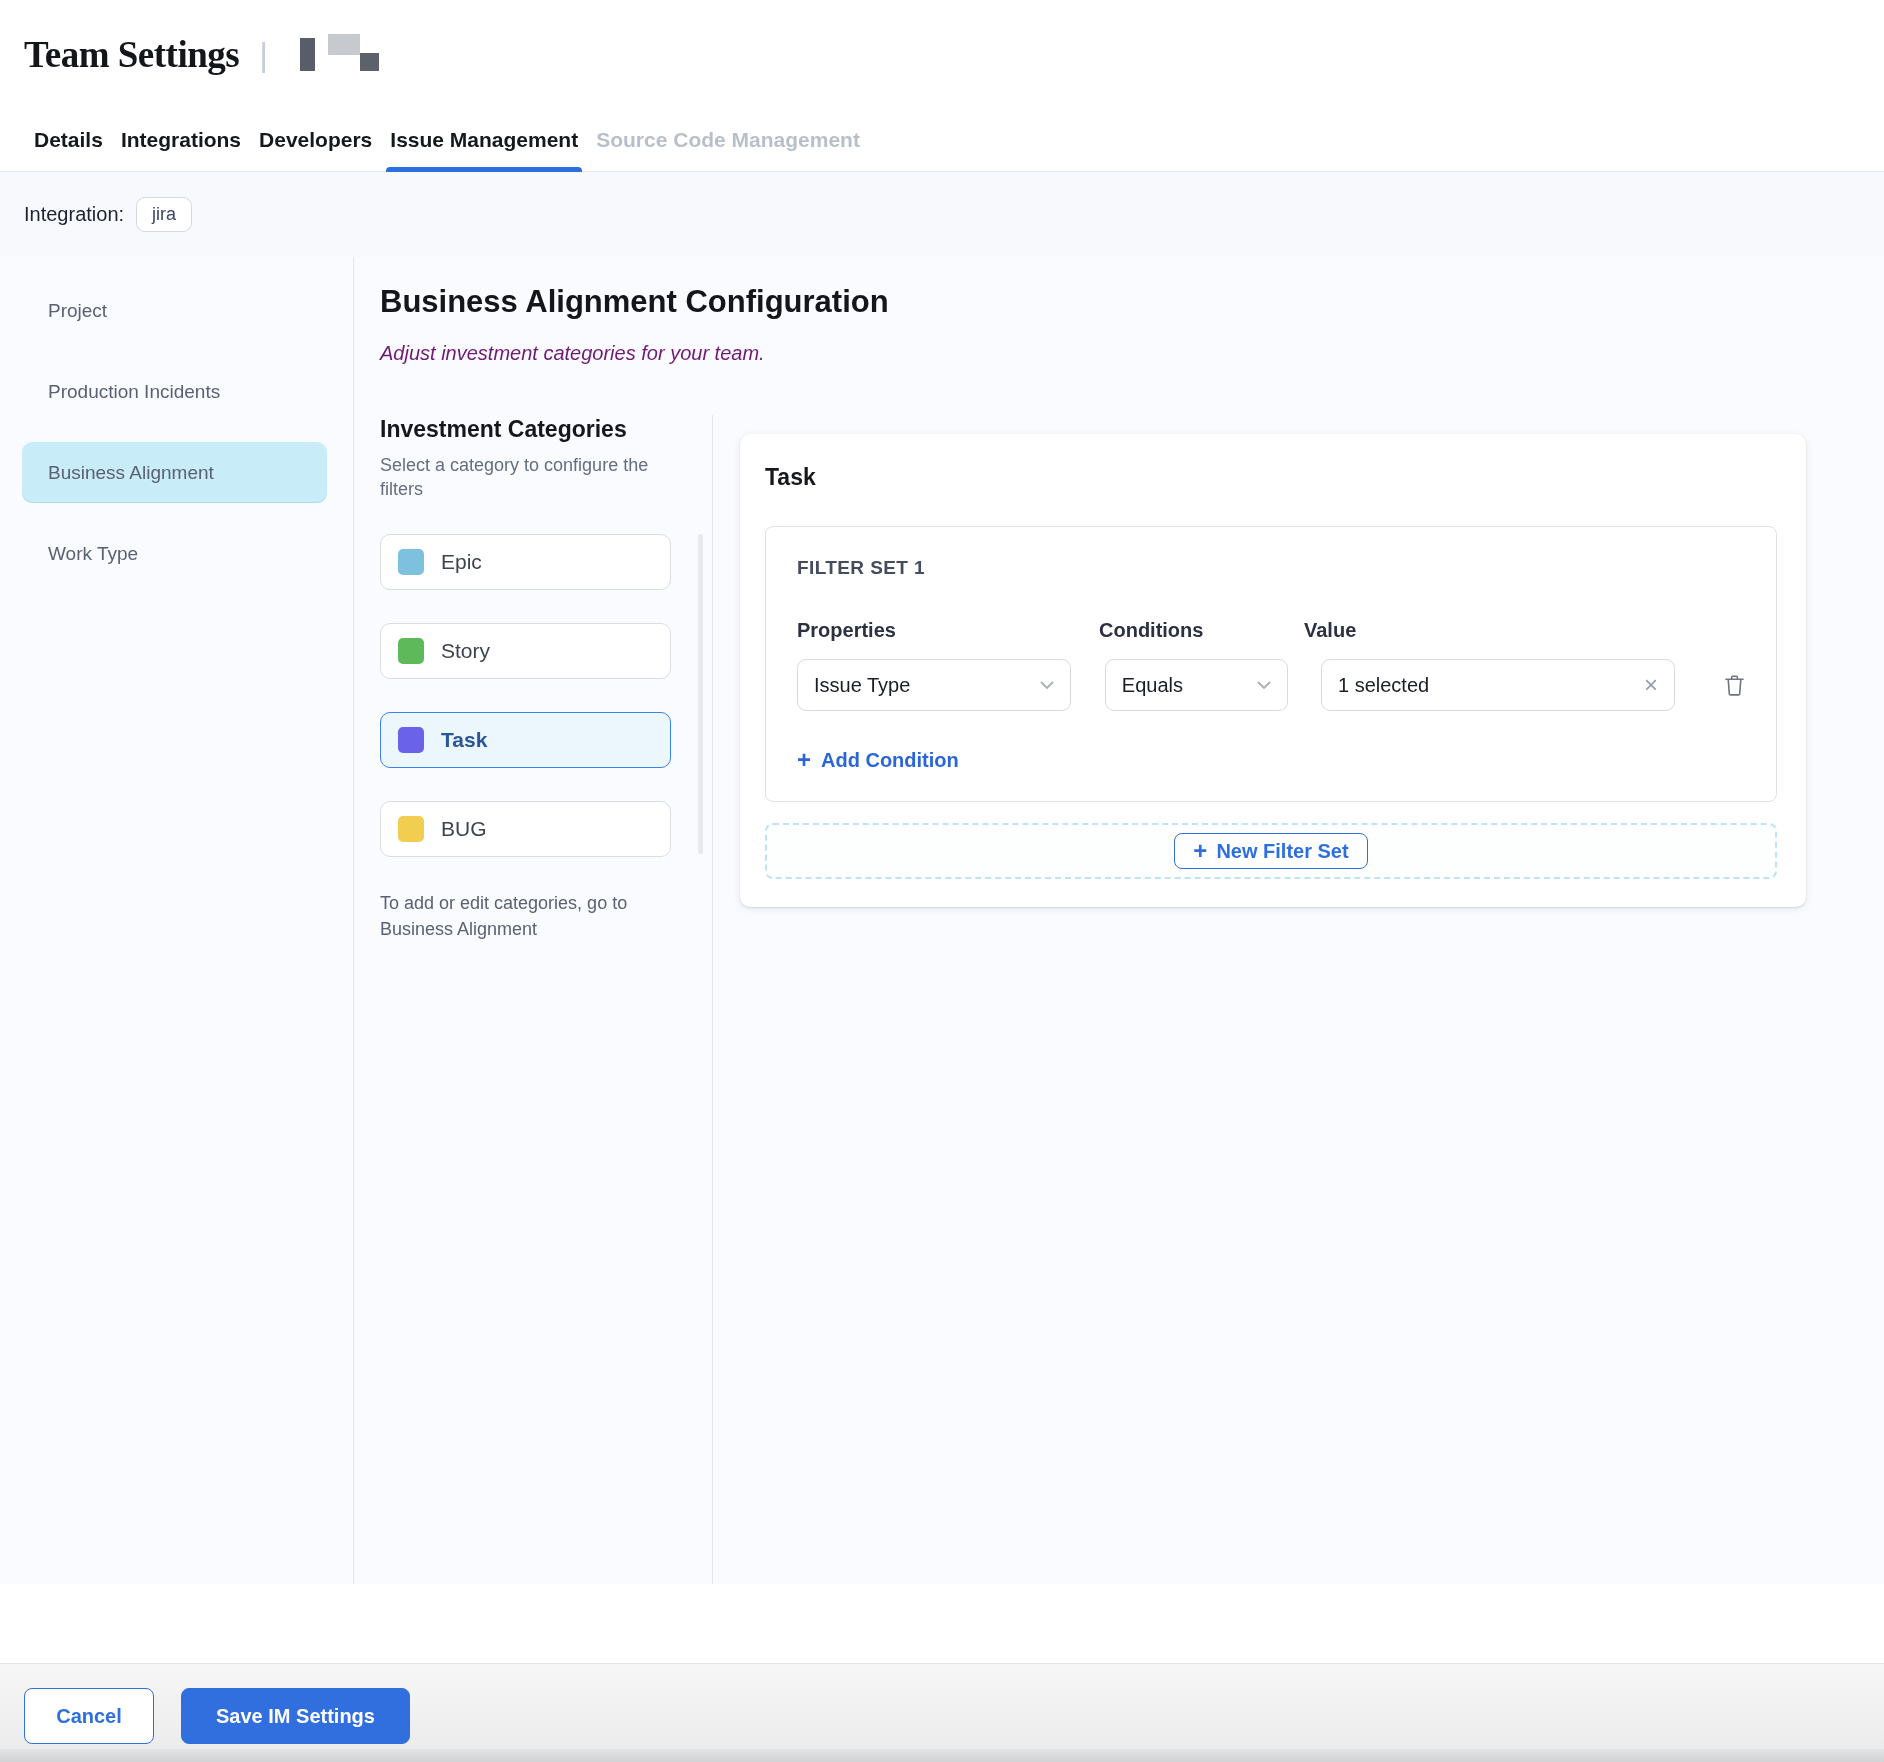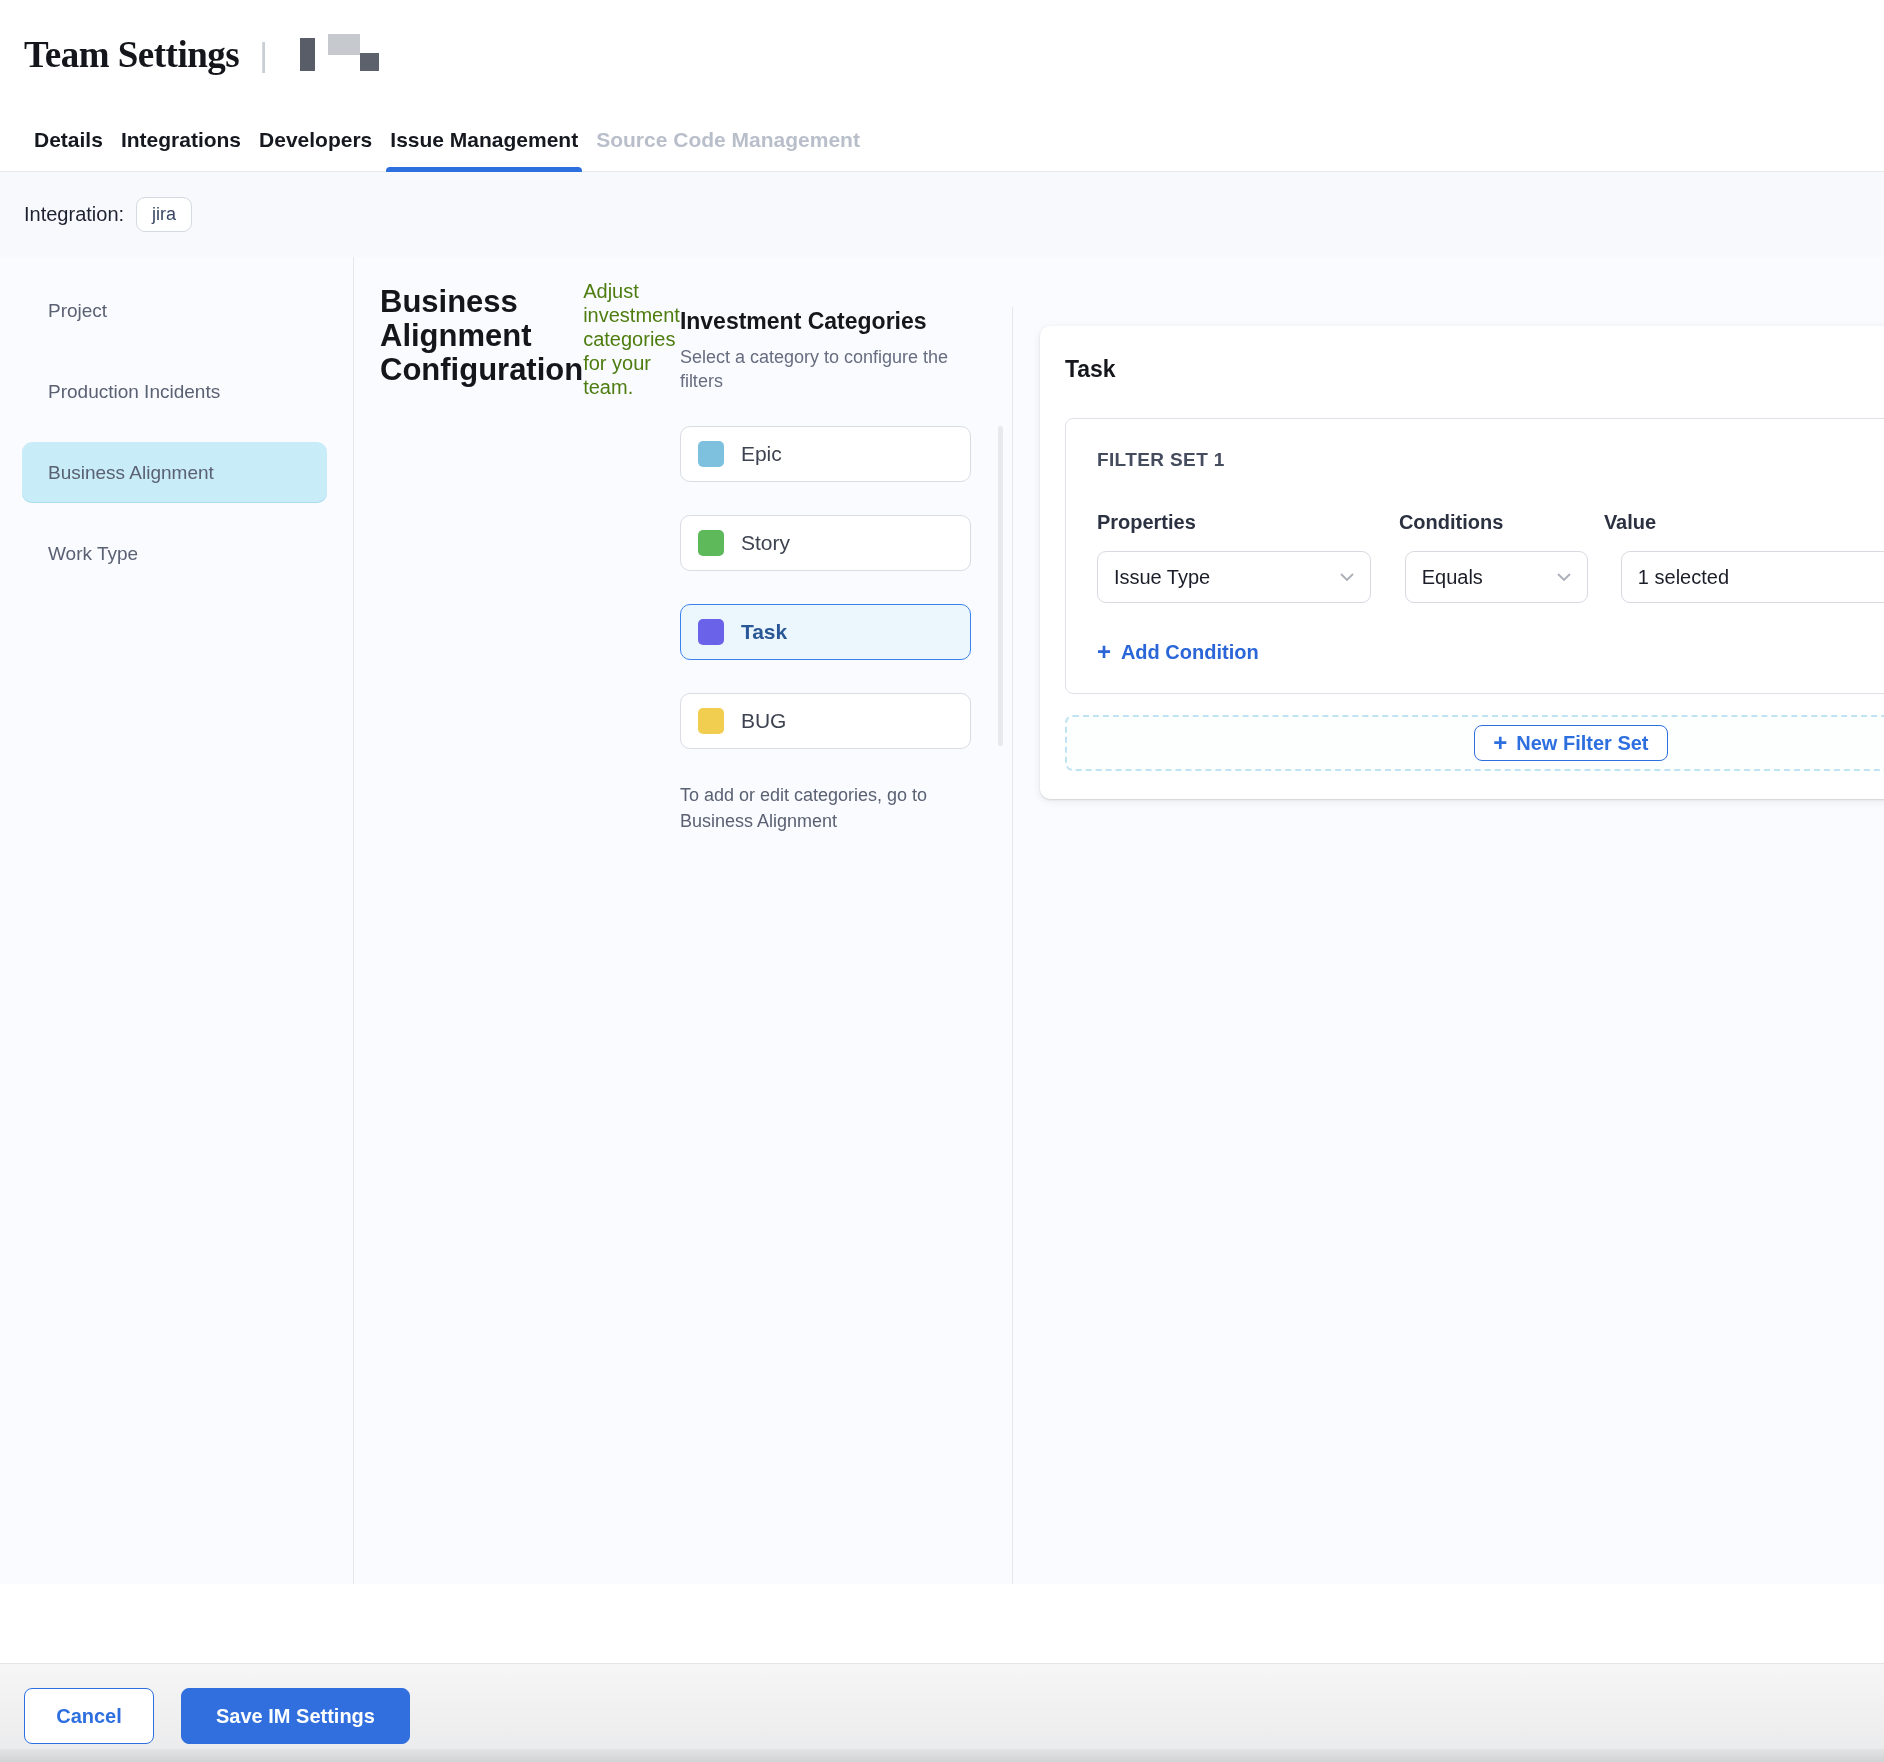--- a/index.html
+++ b/index.html
@@ -32,23 +32,23 @@
   .int-chip{margin-left:12px;padding:6px 15px;border:1px solid #d5d9e1;border-radius:9px;
             background:#fff;font-size:18px;color:#3a4663;}
 
   
   .content{position:absolute;left:0;top:257px;right:0;height:1327px;background:#fafbfe;}
   .sidebar{position:absolute;left:0;top:0;bottom:0;width:354px;border-right:1px solid #e4e6eb;box-sizing:border-box;padding-top:23px;}
   .side-item{height:61px;margin:0 26px 20px 22px;display:flex;align-items:center;padding-left:26px;
              border-radius:10px;font-size:19px;color:#5a6173;cursor:pointer;}
   .side-item.active{background:#c9ecf9;box-shadow:inset 0 -1px 0 #aadcf0;}
 
-  .main{position:absolute;left:355px;top:0;right:0;bottom:0;display:flex;padding-left:25px;box-sizing:border-box;}
+  .main{position:absolute;left:355px;top:0;right:0;bottom:0;display:flex;flex-direction:column;padding-left:25px;box-sizing:border-box;}
   .main-h1{margin:28px 0 0;font-size:31px;line-height:34px;font-weight:700;color:#14161c;}
-  .main-sub{margin:22px 0 0;font-size:20px;line-height:24px;color:#4d7c0f;}
+  .main-sub{margin:22px 0 0;font-size:20px;line-height:24px;color:#701a75;font-style:italic;}
   .columns{flex:1;display:flex;margin-top:50px;min-height:0;}
 
   
   .cats{position:relative;width:333px;border-right:1px solid #e4e6eb;box-sizing:border-box;flex-shrink:0;}
   .cats-h2{margin:0;font-size:23px;line-height:28px;font-weight:700;color:#15171d;}
   .cats-sub{margin:10px 0 0;width:280px;font-size:18px;line-height:24px;color:#676d80;}
   .cat-list{margin-top:33px;}
   .cat-btn{width:291px;height:56px;box-sizing:border-box;border:1px solid #d9dce3;border-radius:10px;
            background:#fff;display:flex;align-items:center;padding-left:17px;gap:17px;margin-bottom:33px;cursor:pointer;}
   .cat-btn.selected{border:1.5px solid #3b82f0;background:#ecf6fd;}

